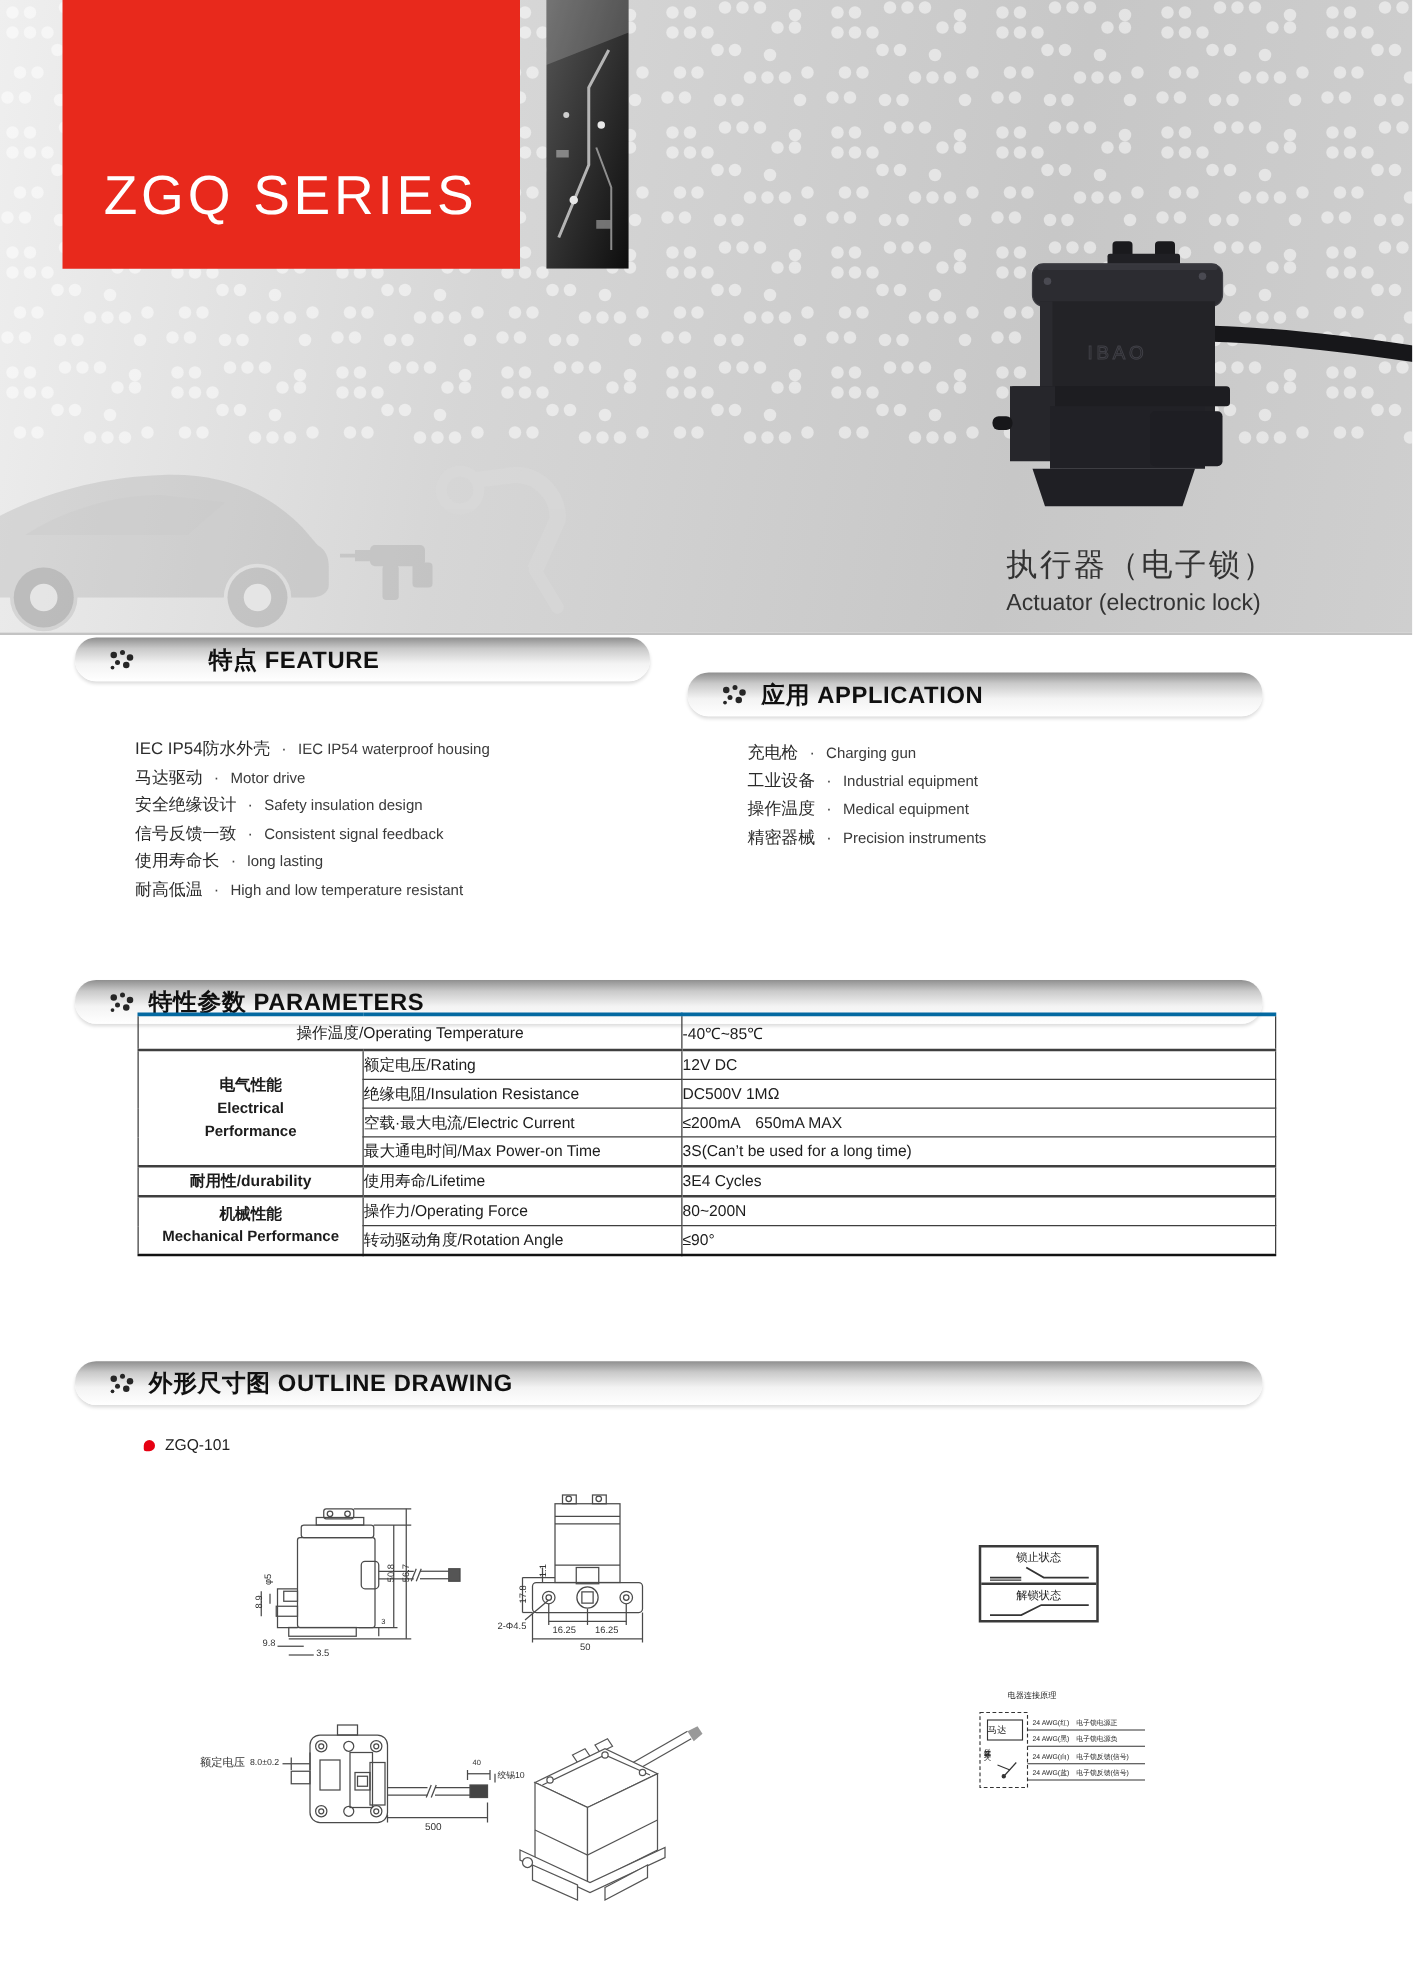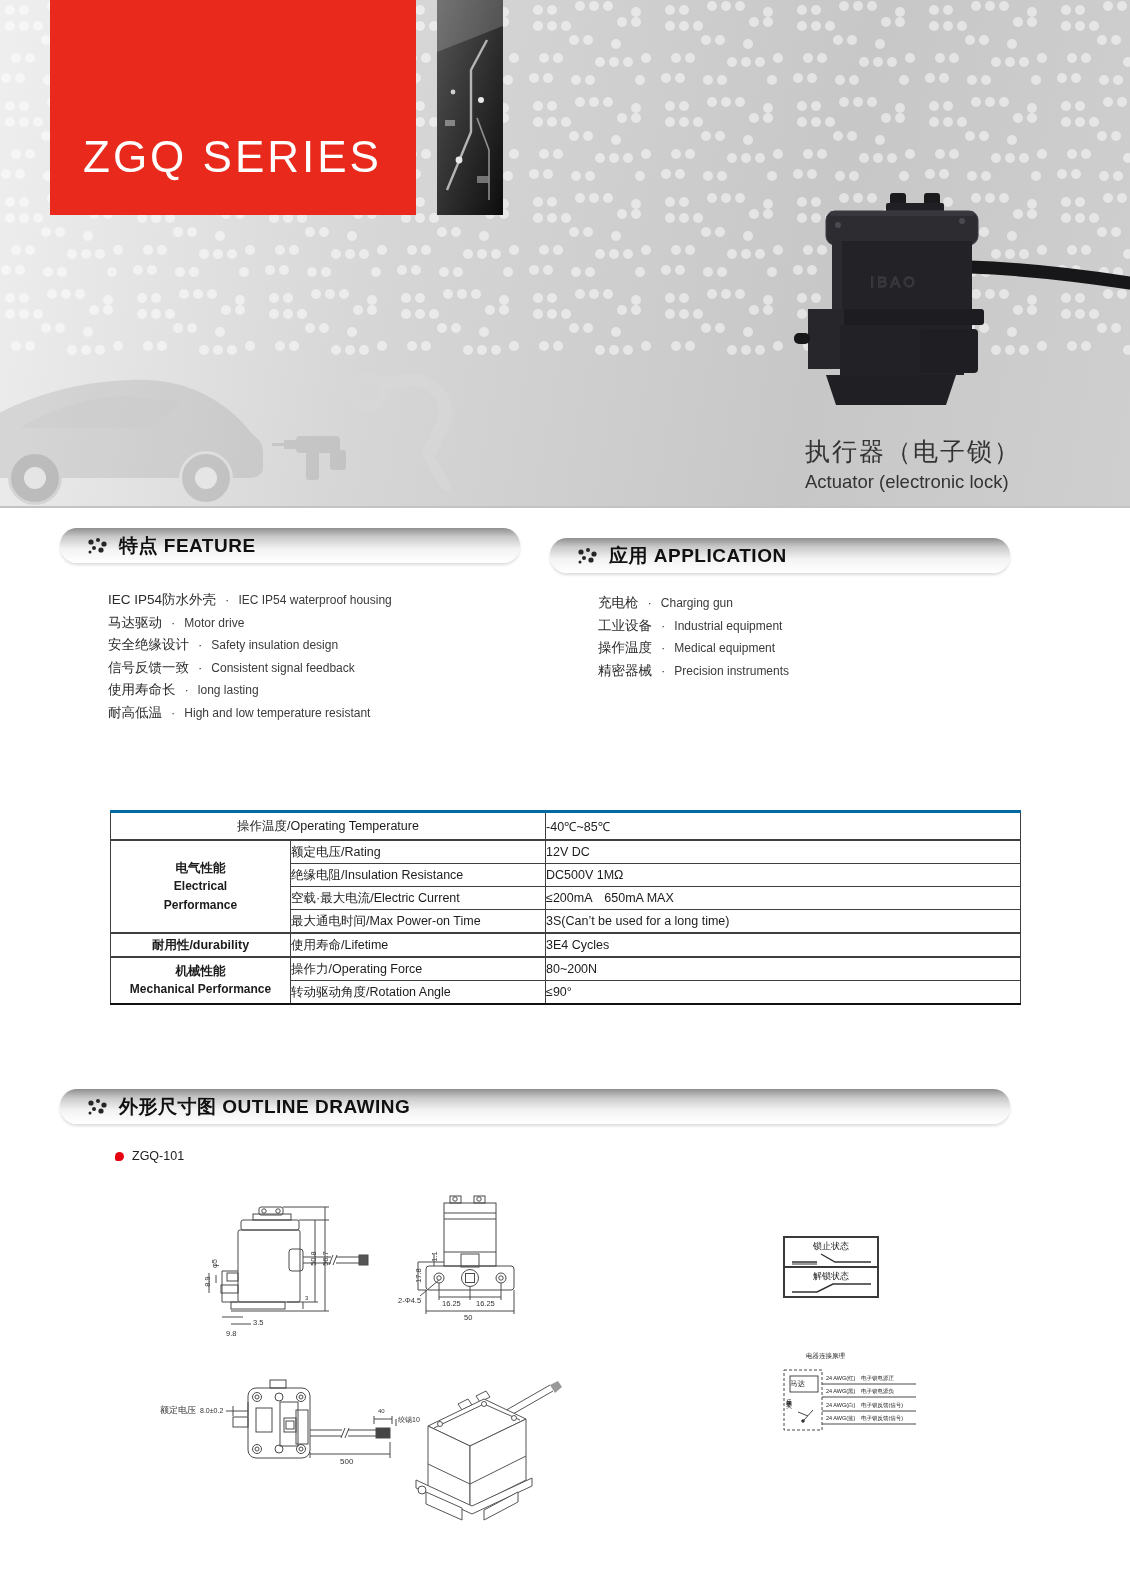--- a/index.html
+++ b/index.html
@@ -171,21 +171,21 @@
         <polygon points="36,192 166,192 156,222 46,222" fill="#1f1f24"></polygon>
       </g>
     </svg>
 
     <div class="caption">
       <div class="zh">执行器（电子锁）</div>
       <div class="en">Actuator (electronic lock)</div>
     </div>
   </div>
 
-  <div class="pill" style="left:60px;top:528px;width:460px;">
+  <div class="pill" style="left:60px;top:510px;width:460px;gap:48px;">
     <svg class="dotsicon" width="24" height="20">
       <g fill="#262626">
           <circle cx="5" cy="6" r="2.6"></circle>
           <circle cx="12" cy="4" r="2"></circle>
           <circle cx="18" cy="8" r="2.6"></circle>
       <circle cx="8" cy="12" r="2"></circle>
           <circle cx="15" cy="14" r="2.6"></circle>
           <circle cx="4" cy="16" r="1.5"></circle>
         </g>
     </svg>
@@ -213,20 +213,33 @@
     </svg>
     <span class="ptitle">应用 APPLICATION</span>
   </div>
   <ul class="flist" style="left:598px;top:593px;">
     <li><span class="zh">充电枪</span><span class="sep">·</span><span class="en">Charging gun</span></li>
     <li><span class="zh">工业设备</span><span class="sep">·</span><span class="en">Industrial equipment</span></li>
     <li><span class="zh">操作温度</span><span class="sep">·</span><span class="en">Medical equipment</span></li>
     <li><span class="zh">精密器械</span><span class="sep">·</span><span class="en">Precision instruments</span></li>
   </ul>
 
+  <div class="pill" style="left:60px;top:784px;width:950px;">
+    <svg class="dotsicon" width="24" height="20">
+      <g fill="#262626">
+          <circle cx="5" cy="6" r="2.6"></circle>
+          <circle cx="12" cy="4" r="2"></circle>
+          <circle cx="18" cy="8" r="2.6"></circle>
+      <circle cx="8" cy="12" r="2"></circle>
+          <circle cx="15" cy="14" r="2.6"></circle>
+          <circle cx="4" cy="16" r="1.5"></circle>
+        </g>
+    </svg>
+    <span class="ptitle">特性参数 PARAMETERS</span>
+  </div>
 
   <table class="params">
     <colgroup>
         <col style="width:180px">
         <col style="width:255px">
         <col style="width:475px">
       </colgroup>
     <tbody>
         <tr class="toprow">
       <td colspan="2" class="cmerged">操作温度/Operating Temperature</td>
@@ -317,21 +330,21 @@
           <line x1="13" y1="82" x2="13" y2="90"></line>
         <line x1="19" y1="124" x2="40" y2="124"></line>
           <line x1="28" y1="131" x2="48" y2="131"></line>
         <line x1="100" y1="109" x2="100" y2="116"></line>
       </g>
     </svg>
     <span class="dim vdim" style="left:97px;top:61px;">50.8</span>
     <span class="dim vdim" style="left:109px;top:61px;">56.7</span>
     <span class="dim vdim" style="left:-2px;top:66px;">φ5</span>
     <span class="dim vdim" style="left:-9px;top:84px;">8.9</span>
-    <span class="dim" style="left:23px;top:117px;margin-top:19px;">9.8</span>
+    <span class="dim" style="left:7px;top:117px;">9.8</span>
     <span class="dim" style="left:50px;top:125px;">3.5</span>
     <span class="dim t6" style="left:102px;top:102px;">3</span>
   </div>
 
   <div class="draw" style="left:398px;top:1192px;width:144px;height:135px;">
     <svg width="144" height="135" viewBox="0 0 144 135">
       <g class="art">
         <rect x="52" y="4" width="11" height="7"></rect>
           <circle cx="57" cy="7" r="2.2"></circle>
         <rect x="76" y="4" width="11" height="7"></rect>

